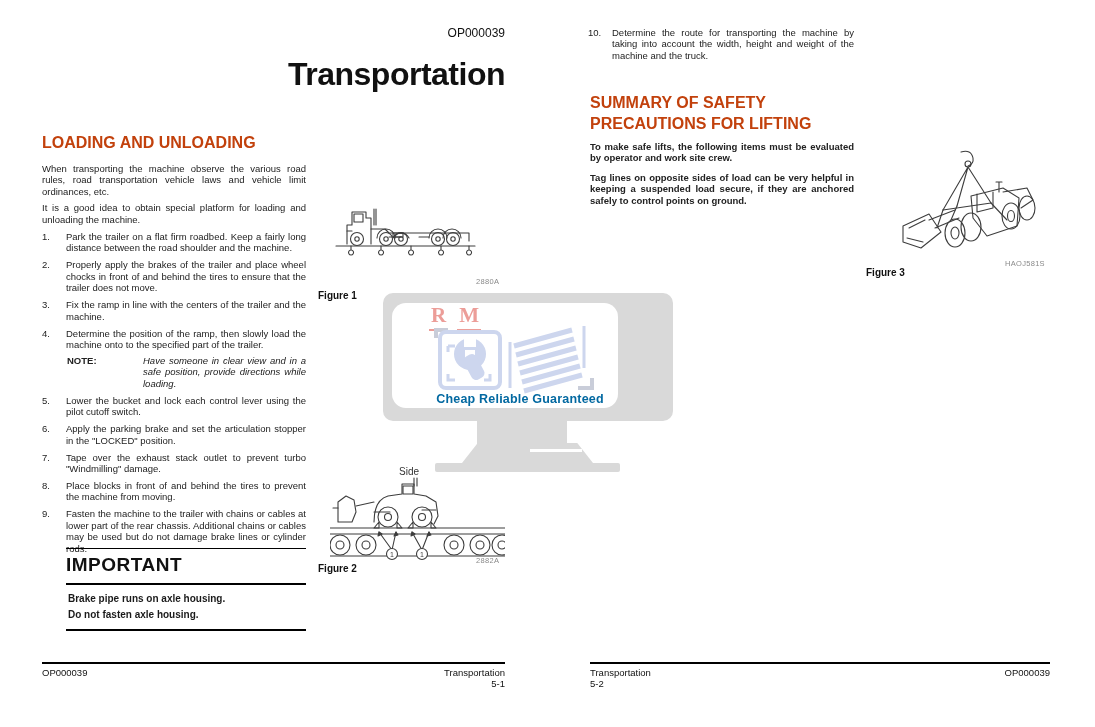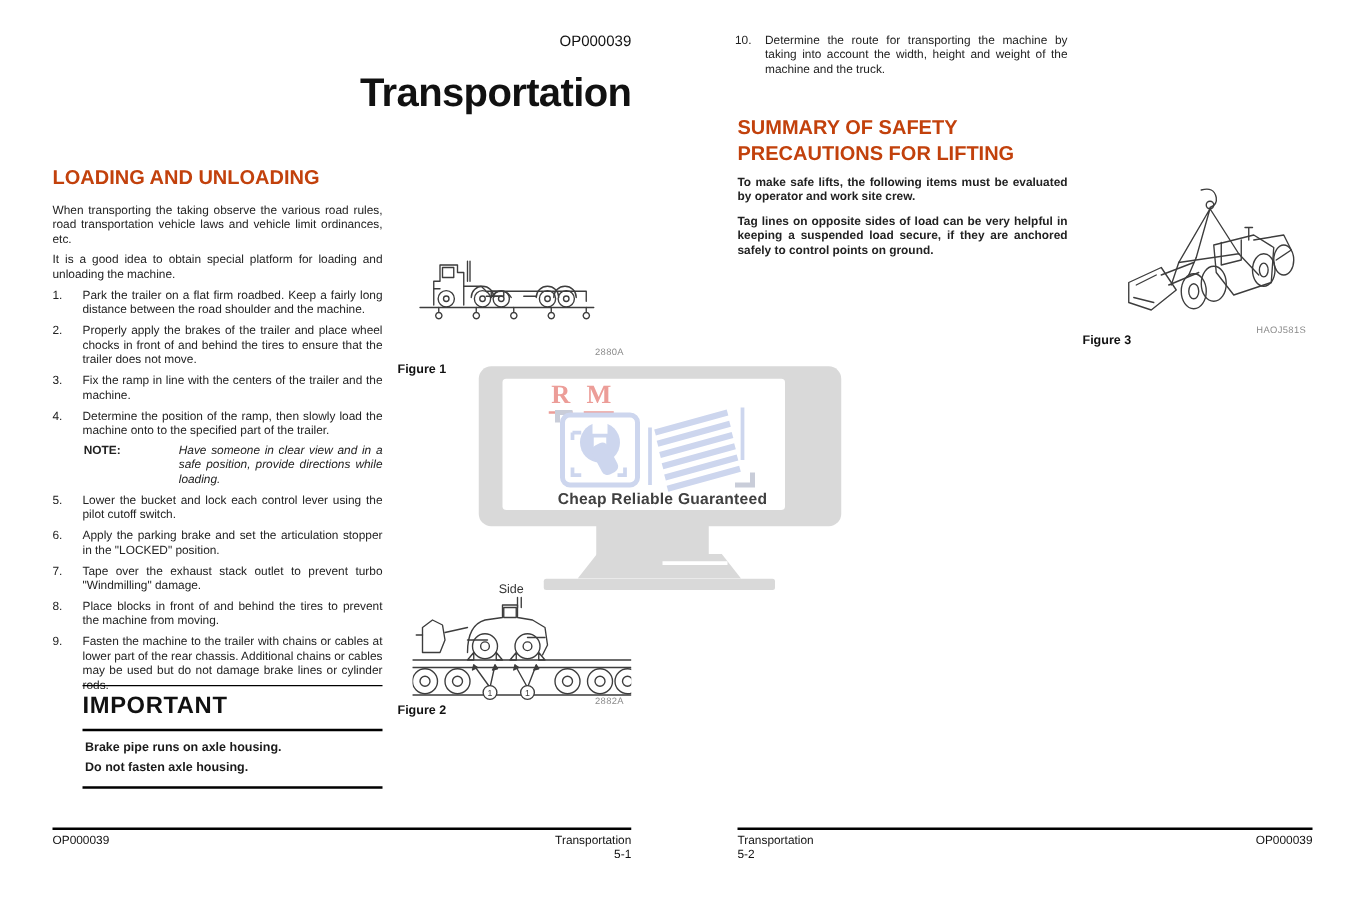--- a/index.html
+++ b/index.html
@@ -54,32 +54,32 @@
   .footer { border-top:2.5px solid #000; padding-top:3px; display:flex;
     justify-content:space-between; font-size:9.5px; line-height:11px; color:#111; z-index:4; }
   .footer-left-page { left:42px; top:662px; width:463px; }
   .footer-right-page { left:590px; top:662px; width:460px; }
   .footer .r { text-align:right; }
   .footer .l { text-align:left; }
 
   
   .wm { z-index:1; }
   .wm-frame { left:383px; top:293px; width:290px; height:128px; background:#d9d9d9; border-radius:10px; }
-  .wm-screen { position:absolute; left:19px; top:10px; width:226px; height:105px; background:#ffffff; border-radius:3px;padding-left:28px; }
+  .wm-screen { position:absolute; left:9px; top:10px; width:226px; height:105px; background:#ffffff; border-radius:14px;padding-left:28px; }
   .wm-neck { left:477px; top:419px; width:90px; height:25px; background:#d9d9d9; }
   .wm-pedestal { left:462px; top:443px; width:131px; height:20px; background:#d9d9d9;
      clip-path:polygon(12% 0, 88% 0, 100% 100%, 0 100%); }
   .wm-slot { left:530px; top:449px; width:52px; height:3px; background:#ffffff; z-index:2; }
   .wm-base { left:435px; top:463px; width:185px; height:9px; background:#d9d9d9; border-radius:2px; }
   .wm-letters { position:absolute; left:37px; top:0px; font-family:"Liberation Serif", serif;
      font-weight:bold; font-size:21px; color:#ec9d98; }
   .wm-letters span { display:inline-block; border-bottom:2.5px solid #ec9d98; padding:0 2px 1px 2px; margin-right:9px; }
   .wm-icon { position:absolute; left:42px; top:21px; }
   .wm-slogan { position:absolute; left:28px; top:89px; width:200px; text-align:center;
-     font-size:12.5px; font-weight:bold; color:#404040; letter-spacing:0.2px; }
+     font-size:12.5px; font-weight:bold; color:#0369a1; letter-spacing:0.2px; }
 </style>
 </head>
 <body>
 
 <div id="canvas">
 
   <div class="abs wm wm-frame">
     <div class="wm-screen">
       <div class="wm-letters">
         <span>R</span><span>M</span>
@@ -113,21 +113,21 @@
   <div class="abs wm wm-neck"></div>
   <div class="abs wm wm-pedestal"></div>
   <div class="abs wm wm-slot"></div>
   <div class="abs wm wm-base"></div>
 
   <div class="abs doc-code-top" style="z-index:3;">OP000039</div>
   <div class="abs main-title" style="z-index:3;">Transportation</div>
   <div class="abs section-heading heading-left" style="z-index:3;">LOADING AND UNLOADING</div>
 
   <div class="abs bodycol introcol" style="z-index:3;">
-    <p>When transporting the taking observe the various road rules, road transportation vehicle laws and vehicle limit ordinances, etc.</p>
+    <p>When transporting the machine observe the various road rules, road transportation vehicle laws and vehicle limit ordinances, etc.</p>
     <p>It is a good idea to obtain special platform for loading and unloading the machine.</p>
   </div>
 
   <div class="abs bodycol stepscol" style="z-index:3;">
     <div class="step">
       <span class="num">1.</span>
       <span>Park the trailer on a flat firm roadbed. Keep a fairly long distance between the road shoulder and the machine.</span>
     </div>
     <div class="step">
       <span class="num">2.</span>

